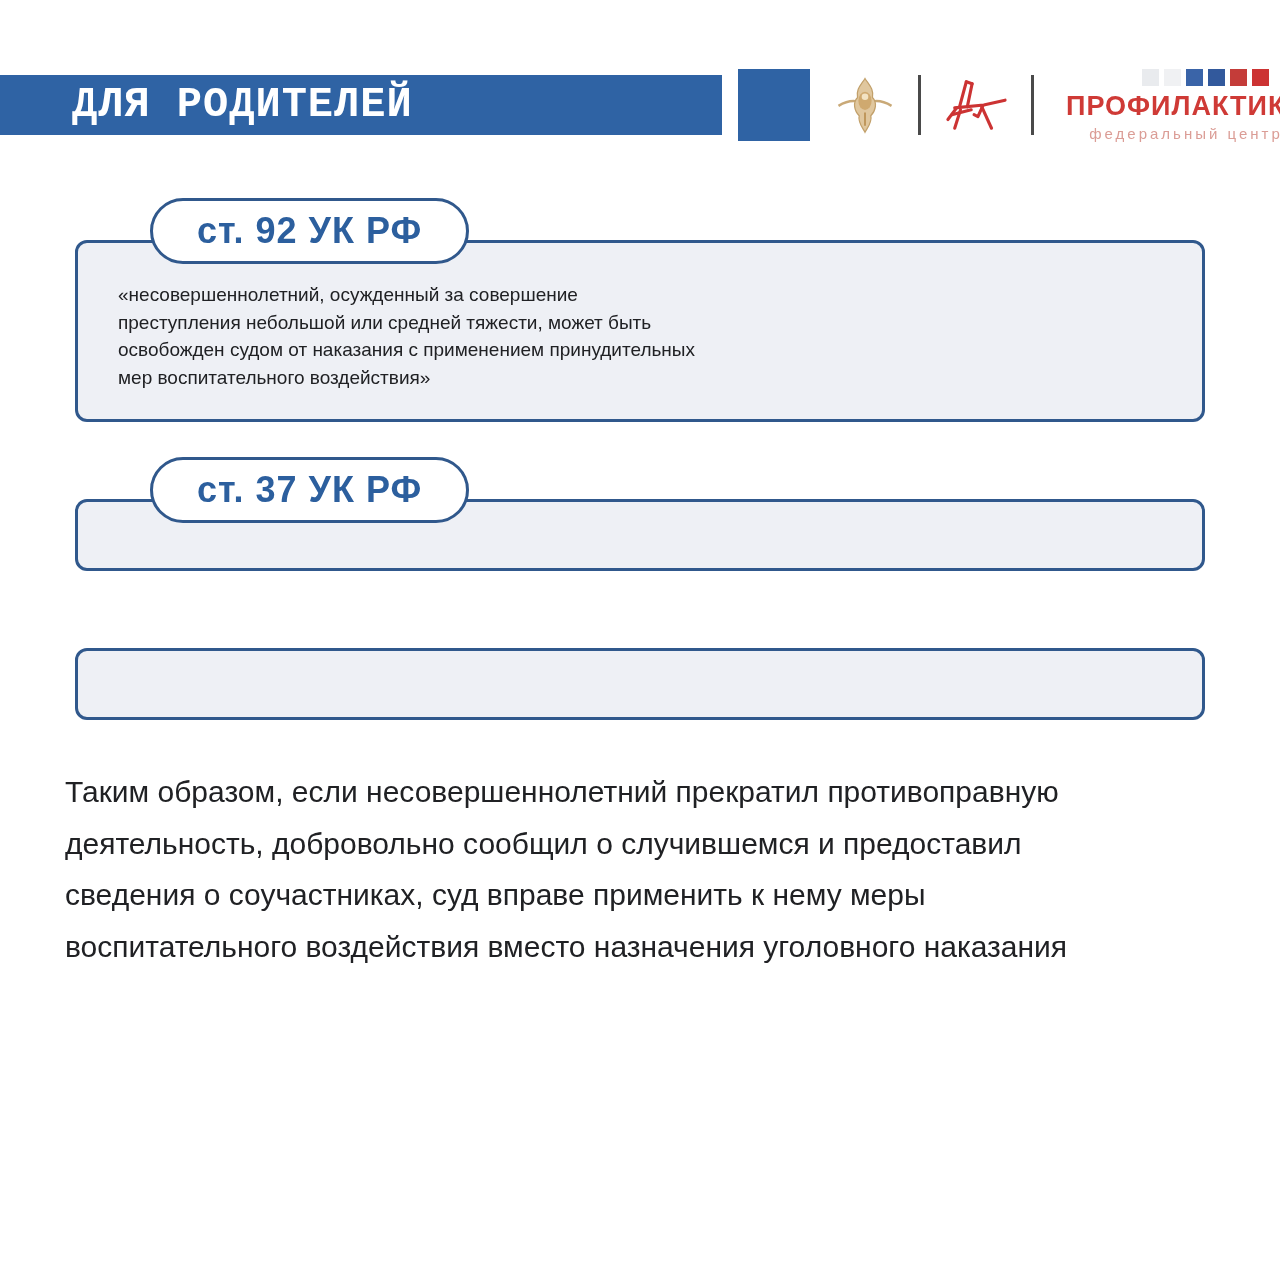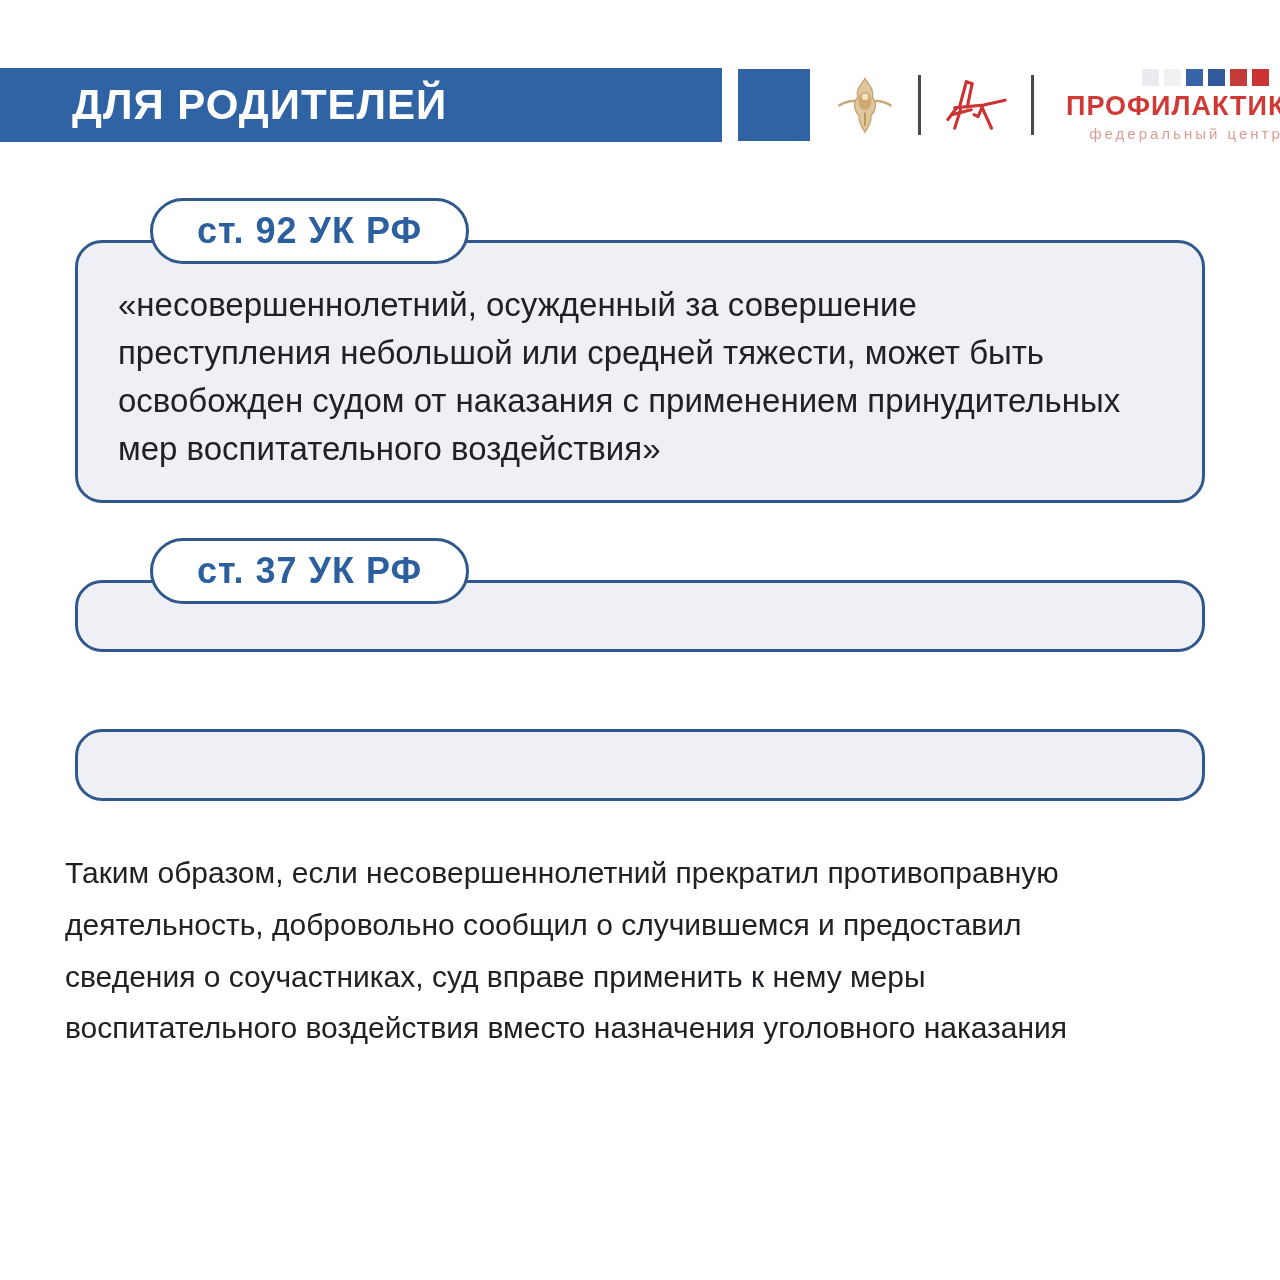--- a/index.html
+++ b/index.html
@@ -11,25 +11,26 @@
     overflow: hidden;
   }
   .page { width: 1280px; height: 1280px; position: relative; }
 
   
   .header-row {
     display: flex; align-items: center;
     margin-top: 68px; height: 74px;
   }
   .banner {
-    width: 722px; height: 74px;
+    width: 722px; height: 60px;
     background: var(--banner-blue, #2f63a4);
     display: flex; align-items: center;
     box-sizing: border-box; padding-left: 72px;
     flex: 0 0 auto;
+    font-family: Liberation Mono, monospace;
   }
   .banner h1 {
     margin: 0; color: #ffffff;
     font-size: 42px; font-weight: bold; letter-spacing: 1px;
     white-space: nowrap;
   }
   .blue-square {
     width: 72px; height: 72px; margin-left: 16px;
     background: var(--banner-blue, #2f63a4);
     flex: 0 0 auto;
@@ -52,40 +53,40 @@
   .prof-sub {
     color: #db9d96; font-size: 15px; letter-spacing: 3px;
     margin-top: 6px; line-height: 1;
   }
 
   
   .content { margin: 0 75px; }
   .law-card {
     position: relative;
     border: 3px solid var(--border-blue, #30588c);
-    border-radius: 27px;
+    border-radius: 12px;
     background: var(--card-bg, #eef0f5);
     padding: 38px 40px 28px 40px;
     margin-top: 98px;
   }
   .law-card + .law-card { margin-top: 77px; }
   .law-badge {
     position: absolute; top: -45px; left: 72px;
     background: #ffffff;
     border: 3px solid var(--border-blue, #30588c);
     border-radius: 999px;
     padding: 10px 44px;
     font-size: 36px; font-weight: bold; letter-spacing: 1px;
     color: var(--badge-text-blue, #2c5f9e);
     white-space: nowrap;
     line-height: 1.1;
   }
   .law-text {
     margin: 0;
-    font-size: 33px; line-height: 1.45;
+    font-size: 19px; line-height: 1.45;
     color: #202124;
     white-space: pre-line;
   }
 
   
   .conclusion {
     margin: 46px 60px 0 65px;
     font-size: 30px; line-height: 1.72;
     color: #202124;
     white-space: pre-line;

